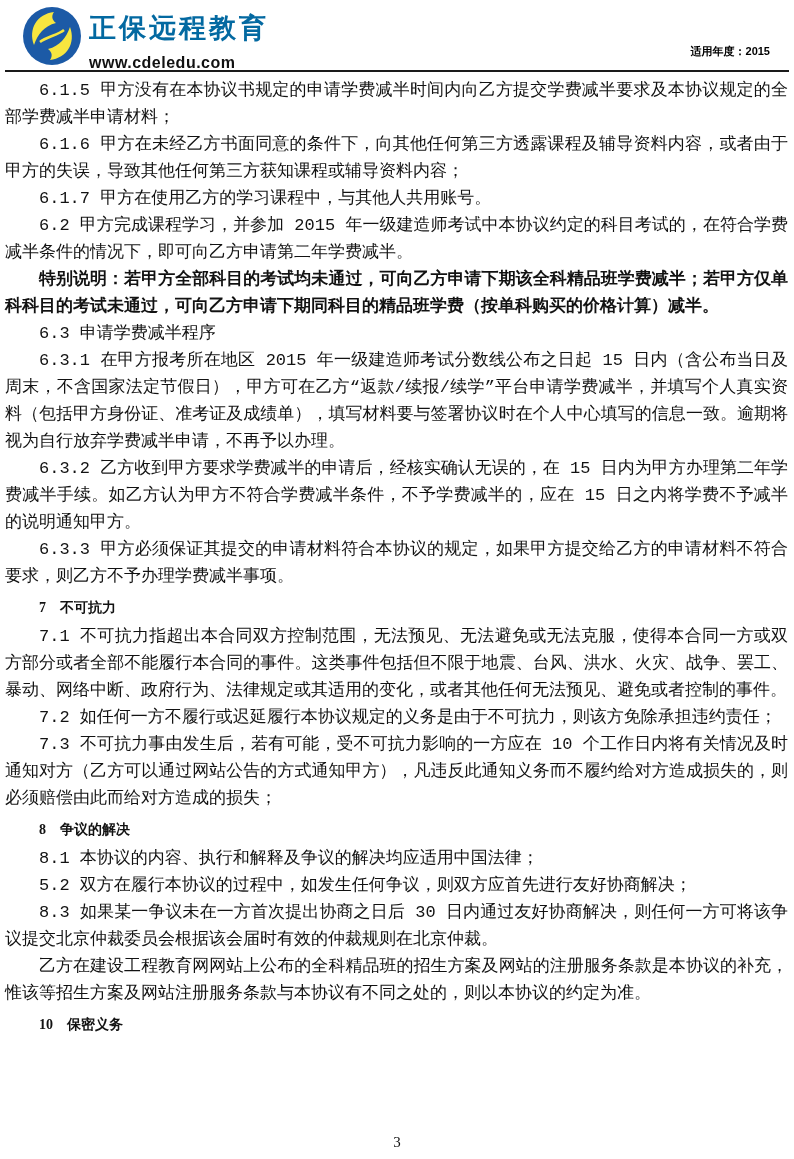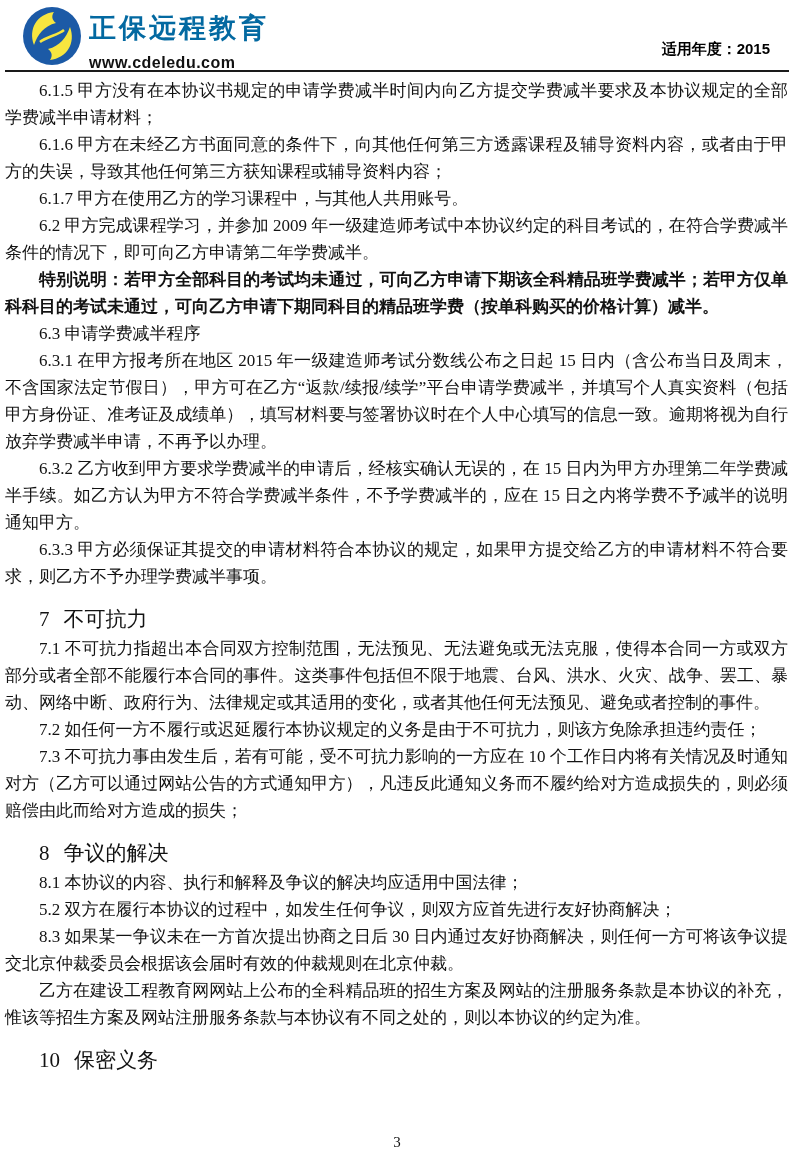--- a/index.html
+++ b/index.html
@@ -23,33 +23,33 @@
     letter-spacing:3px;color:#0369a1;white-space:nowrap;
   }
   .brand-url{
     font-family:"Liberation Sans","DejaVu Sans",sans-serif;
     font-weight:bold;font-size:16px;line-height:18px;color:#111;
     margin-top:12px;letter-spacing:0.5px;
   }
   .year{
     position:absolute;right:24px;bottom:11px;
     font-family:"Liberation Sans","DejaVu Sans",sans-serif;
-    font-weight:bold;font-size:15px;color:#000;
+    font-weight:bold;font-size:11px;color:#000;
   }
   .rule{position:absolute;top:70px;left:5px;right:5px;height:0;border-top:2px solid #1a1a1a;}
   
   .doc{
     position:absolute;top:77px;left:5px;right:6px;
     font-size:17px;line-height:27px;text-align:justify;
   }
-  .para{margin:0;text-indent:34px;}
+  .para{margin:0;text-indent:34px;font-family:Liberation Mono, monospace;}
   .para.bold{font-weight:bold;}
   .heading{
-    font-weight:normal;font-size:21px;line-height:27px;
-    padding-left:34px;margin-top:16px;margin-bottom:2px;
+    font-weight:bold;font-size:14px;line-height:27px;
+    padding-left:34px;margin-top:4px;margin-bottom:2px;
   }
   .h-num{margin-right:14px;}
   
   .footer{
     position:absolute;bottom:8px;left:0;width:100%;
     text-align:center;font-size:15px;line-height:18px;color:#111;
   }
 </style>
 </head>
 <body>
@@ -71,21 +71,21 @@
     </div>
     <div class="year">适用年度：2015</div>
   </div>
 
   <div class="rule"></div>
 
   <div class="doc" id="doc-body">
       <p class="para">6.1.5 甲方没有在本协议书规定的申请学费减半时间内向乙方提交学费减半要求及本协议规定的全部学费减半申请材料；</p>
       <p class="para">6.1.6 甲方在未经乙方书面同意的条件下，向其他任何第三方透露课程及辅导资料内容，或者由于甲方的失误，导致其他任何第三方获知课程或辅导资料内容；</p>
       <p class="para">6.1.7 甲方在使用乙方的学习课程中，与其他人共用账号。</p>
-      <p class="para">6.2 甲方完成课程学习，并参加 2009 年一级建造师考试中本协议约定的科目考试的，在符合学费减半条件的情况下，即可向乙方申请第二年学费减半。</p>
+      <p class="para">6.2 甲方完成课程学习，并参加 2015 年一级建造师考试中本协议约定的科目考试的，在符合学费减半条件的情况下，即可向乙方申请第二年学费减半。</p>
       <p class="para bold">特别说明：若甲方全部科目的考试均未通过，可向乙方申请下期该全科精品班学费减半；若甲方仅单科科目的考试未通过，可向乙方申请下期同科目的精品班学费（按单科购买的价格计算）减半。</p>
       <p class="para">6.3 申请学费减半程序</p>
       <p class="para">6.3.1 在甲方报考所在地区 2015 年一级建造师考试分数线公布之日起 15 日内（含公布当日及周末，不含国家法定节假日），甲方可在乙方“返款/续报/续学”平台申请学费减半，并填写个人真实资料（包括甲方身份证、准考证及成绩单），填写材料要与签署协议时在个人中心填写的信息一致。逾期将视为自行放弃学费减半申请，不再予以办理。</p>
       <p class="para">6.3.2 乙方收到甲方要求学费减半的申请后，经核实确认无误的，在 15 日内为甲方办理第二年学费减半手续。如乙方认为甲方不符合学费减半条件，不予学费减半的，应在 15 日之内将学费不予减半的说明通知甲方。</p>
       <p class="para">6.3.3 甲方必须保证其提交的申请材料符合本协议的规定，如果甲方提交给乙方的申请材料不符合要求，则乙方不予办理学费减半事项。</p>
       <div class="heading"><span class="h-num">7</span><span class="h-title">不可抗力</span></div>
       <p class="para">7.1 不可抗力指超出本合同双方控制范围，无法预见、无法避免或无法克服，使得本合同一方或双方部分或者全部不能履行本合同的事件。这类事件包括但不限于地震、台风、洪水、火灾、战争、罢工、暴动、网络中断、政府行为、法律规定或其适用的变化，或者其他任何无法预见、避免或者控制的事件。</p>
       <p class="para">7.2 如任何一方不履行或迟延履行本协议规定的义务是由于不可抗力，则该方免除承担违约责任；</p>
       <p class="para">7.3 不可抗力事由发生后，若有可能，受不可抗力影响的一方应在 10 个工作日内将有关情况及时通知对方（乙方可以通过网站公告的方式通知甲方），凡违反此通知义务而不履约给对方造成损失的，则必须赔偿由此而给对方造成的损失；</p>
       <div class="heading"><span class="h-num">8</span><span class="h-title">争议的解决</span></div>

